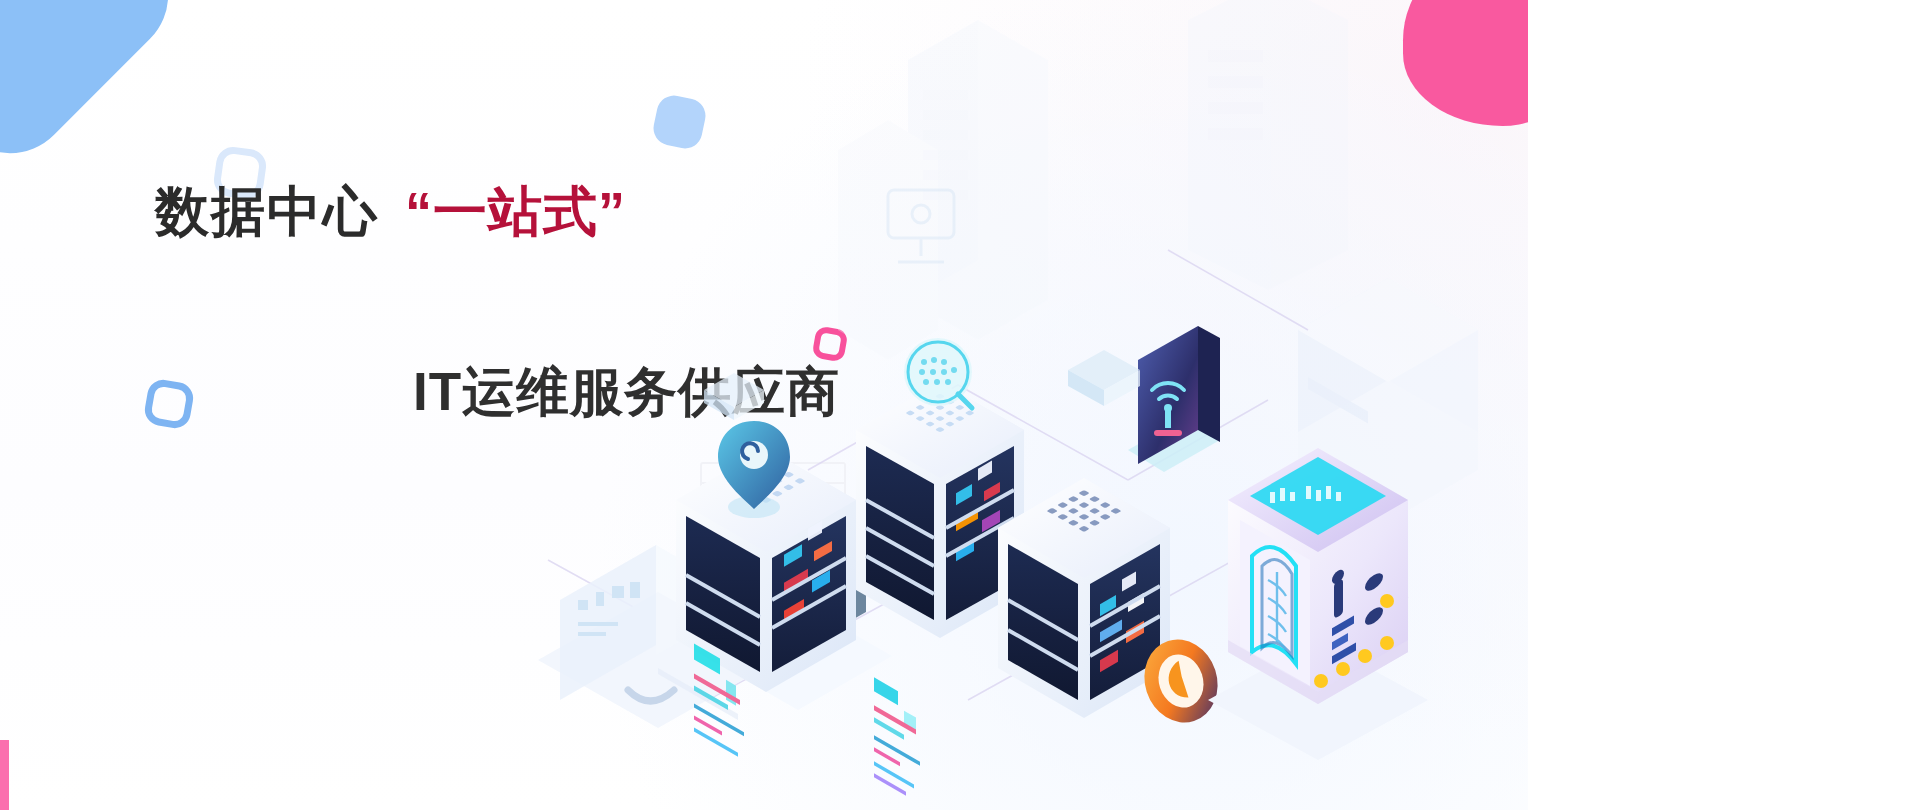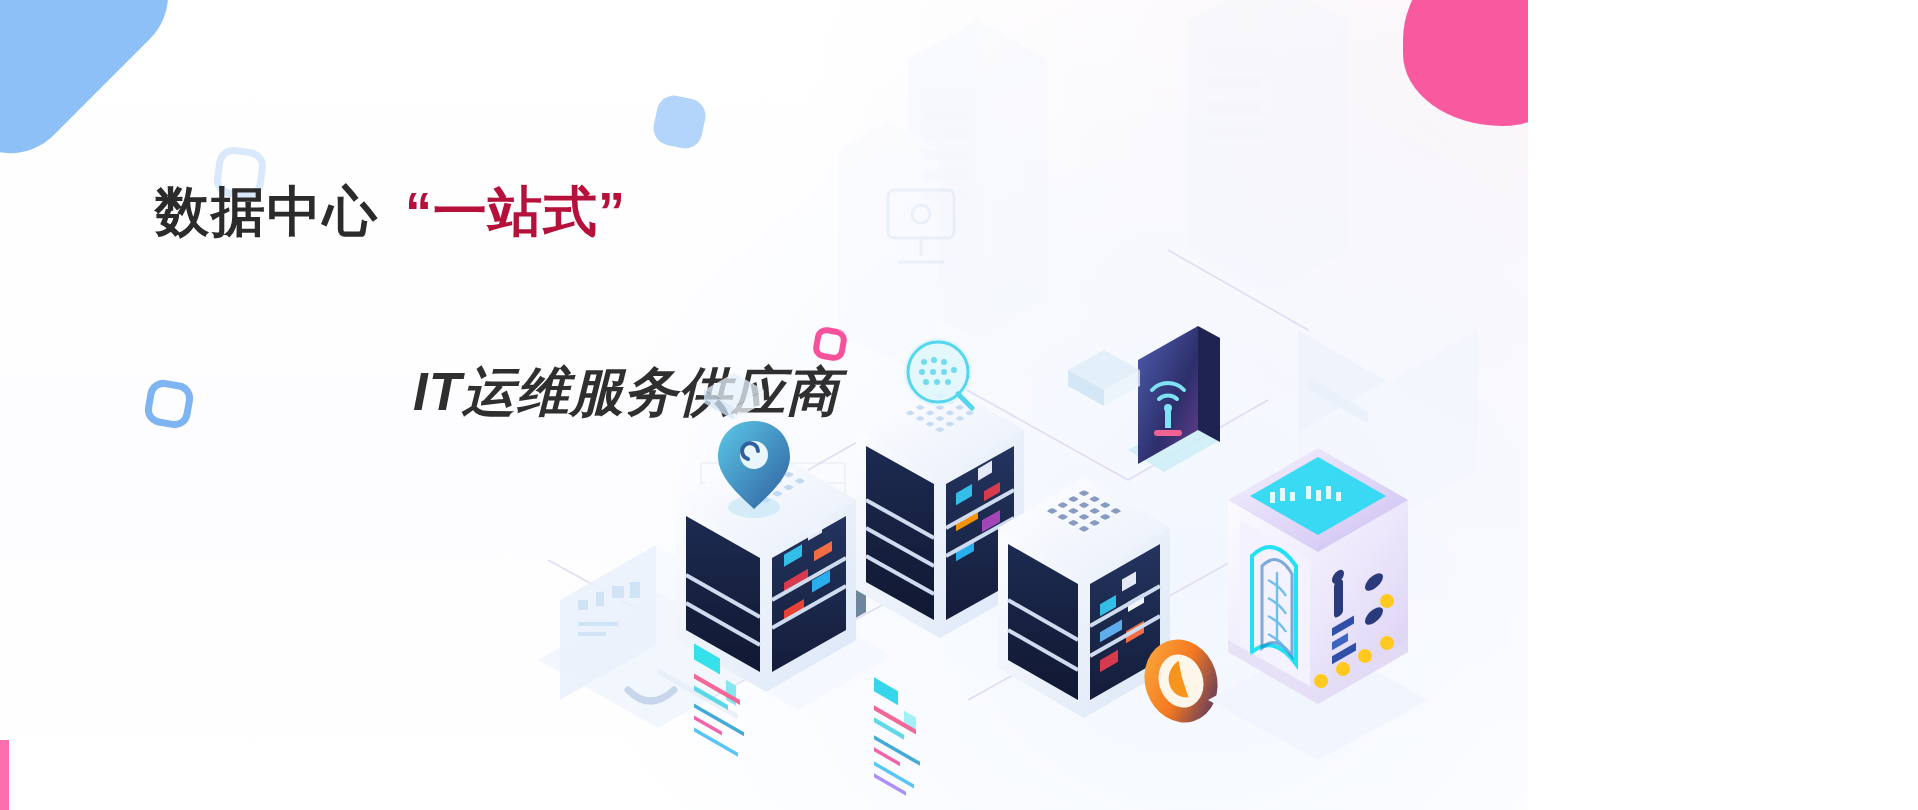--- a/index.html
+++ b/index.html
@@ -68,21 +68,20 @@
   .line1{
     font-size:54px;font-weight:bold;letter-spacing:2px;line-height:1.15;
     white-space:nowrap;
   }
   .line1 .dark{color:#2b2b2b;}
   .line1 .quoted{color:#b5113a;margin-left:26px;letter-spacing:1px;}
   .line2{
     margin-top:115px;margin-left:258px;
     font-size:53px;font-weight:bold;color:#2f2f2f;letter-spacing:1px;
     white-space:nowrap;
-    font-style:italic;
   }
 
   
   .illus{position:absolute;right:0;top:0;width:1020px;height:810px;}
   .illus svg{position:absolute;right:0;top:0;}
 </style>
 </head>
 <body>
 
 <div class="banner">

